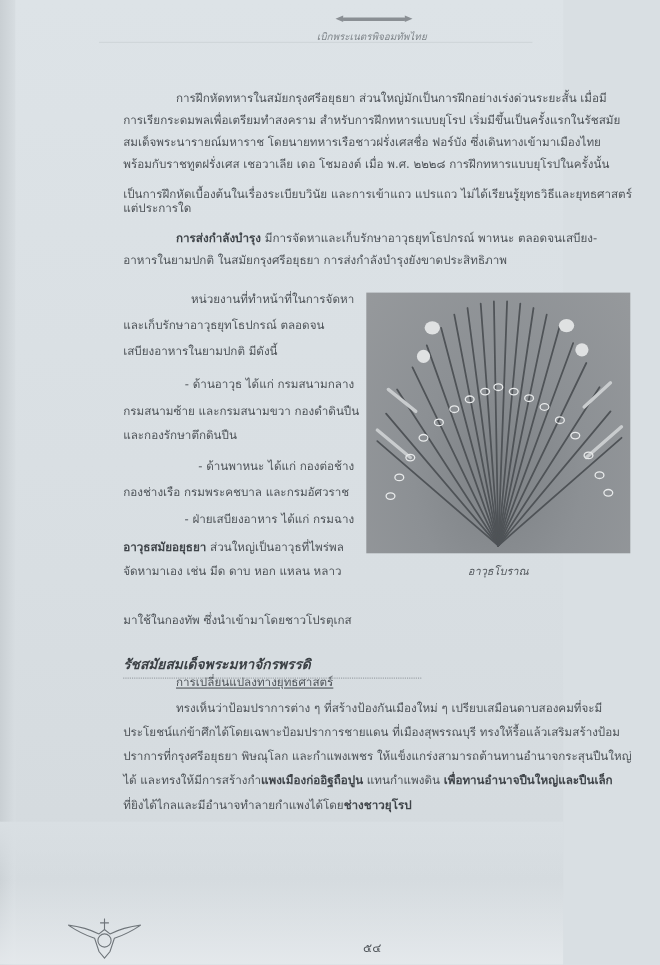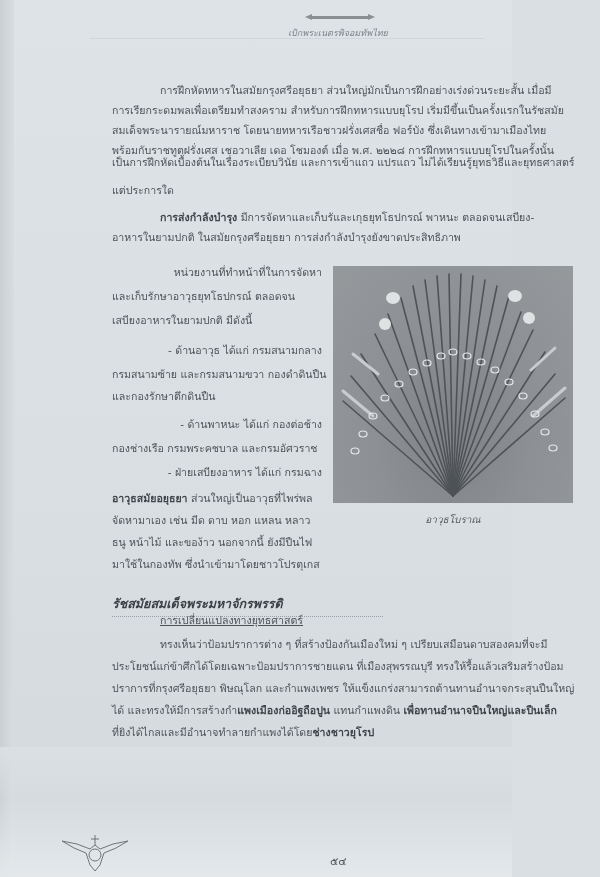--- a/index.html
+++ b/index.html
@@ -95,46 +95,45 @@
       <div class="bar"></div>
       <div class="tip-r"></div>
   </div>
   <div class="header-title">เบิกพระเนตรพิจอมทัพไทย</div>
   <div class="header-rule"></div>
 
   <div class="txt full indent" style="top:80px;">การฝึกหัดทหารในสมัยกรุงศรีอยุธยา ส่วนใหญ่มักเป็นการฝึกอย่างเร่งด่วนระยะสั้น เมื่อมี</div>
   <div class="txt full" style="top:100px;">การเรียกระดมพลเพื่อเตรียมทำสงคราม สำหรับการฝึกทหารแบบยุโรป เริ่มมีขึ้นเป็นครั้งแรกในรัชสมัย</div>
   <div class="txt full" style="top:120px;">สมเด็จพระนารายณ์มหาราช โดยนายทหารเรือชาวฝรั่งเศสชื่อ ฟอร์บัง ซึ่งเดินทางเข้ามาเมืองไทย</div>
   <div class="txt full" style="top:140px;">พร้อมกับราชทูตฝรั่งเศส เชอวาเลีย เดอ โชมองต์ เมื่อ พ.ศ. ๒๒๒๘ การฝึกทหารแบบยุโรปในครั้งนั้น</div>
-  <div class="txt full" style="top:152px;text-align:center;">เป็นการฝึกหัดเบื้องต้นในเรื่องระเบียบวินัย และการเข้าแถว แปรแถว ไม่ได้เรียนรู้ยุทธวิธีและยุทธศาสตร์</div>
+  <div class="txt full" style="top:167px;text-align:center;">เป็นการฝึกหัดเบื้องต้นในเรื่องระเบียบวินัย และการเข้าแถว แปรแถว ไม่ได้เรียนรู้ยุทธวิธีและยุทธศาสตร์</div>
   <div class="txt full" style="top:180px;">แต่ประการใด</div>
 
   <div class="txt full" style="top:207px; padding-left:48px;">
-    <span class="bold">การส่งกำลังบำรุง</span><span>  มีการจัดหาและเก็บรัและเกุธยุทโธปกรณ์ พาหนะ ตลอดจนเสบียง-</span>
+    <span class="bold">การส่งกำลังบำรุง</span><span>  มีการจัดหาและเก็บรักษาอาวุธยุทโธปกรณ์ พาหนะ ตลอดจนเสบียง-</span>
   </div>
   <div class="txt full" style="top:227px;">อาหารในยามปกติ ในสมัยกรุงศรีอยุธยา การส่งกำลังบำรุงยังขาดประสิทธิภาพ</div>
 
   <div class="txt col right-indent" style="top:262px;">หน่วยงานที่ทำหน้าที่ในการจัดหา</div>
   <div class="txt col" style="top:286px;">และเก็บรักษาอาวุธยุทโธปกรณ์  ตลอดจน</div>
   <div class="txt col" style="top:310px;">เสบียงอาหารในยามปกติ มีดังนี้</div>
 
   <div class="txt col right-indent" style="top:340px;">- ด้านอาวุธ ได้แก่ กรมสนามกลาง</div>
   <div class="txt col" style="top:364px;">กรมสนามซ้าย และกรมสนามขวา กองดำดินปืน</div>
   <div class="txt col" style="top:386px;">และกองรักษาตึกดินปืน</div>
 
   <div class="txt col right-indent" style="top:414px;">- ด้านพาหนะ ได้แก่ กองต่อช้าง</div>
   <div class="txt col" style="top:438px;">กองช่างเรือ กรมพระคชบาล และกรมอัศวราช</div>
 
   <div class="txt col right-indent" style="top:462px;">- ฝ่ายเสบียงอาหาร ได้แก่ กรมฉาง</div>
 
   <div class="txt col" style="top:488px;">
     <span class="bold">อาวุธสมัยอยุธยา</span><span> ส่วนใหญ่เป็นอาวุธที่ไพร่พล</span>
   </div>
   <div class="txt col" style="top:510px;">จัดหามาเอง เช่น มีด ดาบ หอก แหลน หลาว</div>
-  <div class="txt col" style="top:532px;">ธนู หน้าไม้ และของ้าว นอกจากนี้ ยังมีปืนไฟ</div>
   <div class="txt col" style="top:554px;">มาใช้ในกองทัพ ซึ่งนำเข้ามาโดยชาวโปรตุเกส</div>
 
   <div class="photo">
     <svg width="240" height="237" viewBox="0 0 240 237">
       <g stroke="#4f5357" stroke-width="1.6" stroke-linecap="round">
         <line x1="120" y1="230" x2="10" y2="135"></line>
         <line x1="120" y1="230" x2="18" y2="110"></line>
         <line x1="120" y1="230" x2="28" y2="88"></line>
         <line x1="120" y1="230" x2="42" y2="68"></line>
         <line x1="120" y1="230" x2="55" y2="48"></line>

